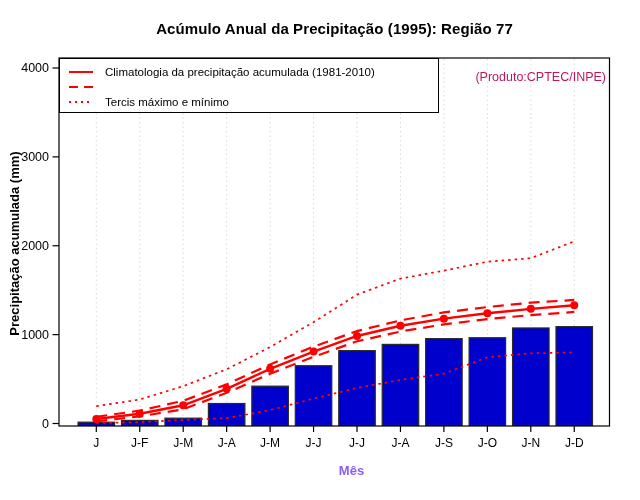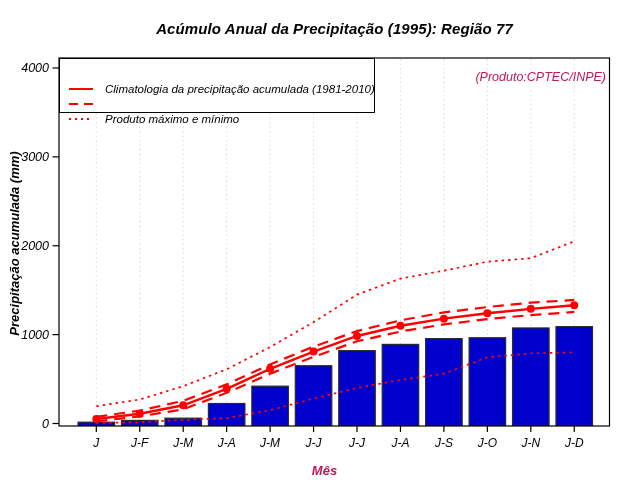--- a/index.html
+++ b/index.html
@@ -1,40 +1,40 @@
 <!DOCTYPE html>
 <html><head>
 <meta charset="utf-8">
 <style>
   html,body{margin:0;padding:0;background:#fff;}
   .canvas{
     position:relative;width:640px;height:500px;background:#ffffff;
-    font-family:"Liberation Sans", sans-serif;overflow:hidden;font-style:italic;
+    font-family:"Liberation Sans", sans-serif;overflow:hidden;
   }
   .chart-title{
     position:absolute;left:59px;top:20px;width:551px;text-align:center;
     font-size:15px;font-weight:bold;color:#000;letter-spacing:0.1px;
   }
   .product-label{
     position:absolute;top:70px;right:34px;font-size:12.5px;color:#8c8c8c;
   }
   .legend{
-    position:absolute;left:59px;top:58px;width:316px;height:55px;
+    position:absolute;left:59px;top:58px;width:380px;height:55px;
     box-sizing:border-box;border:1px solid #000;background:#fff;
-    padding:22px 0 0 9px;z-index:3;
+    padding:5px 0 0 9px;z-index:3;
   }
   .legend-row{display:flex;align-items:center;height:15px;}
   .legend-sample{width:24px;height:2px;margin-right:12px;flex:0 0 24px;}
   .ls-solid{background:#ff0000;}
   .ls-dashed{background:repeating-linear-gradient(90deg,#ff0000 0 9px,transparent 9px 15px);}
   .ls-dotted{background:repeating-linear-gradient(90deg,#ff0000 0 2px,transparent 2px 6px);}
   .legend-label{font-size:11.5px;color:#000;white-space:nowrap;}
   .xaxis-title{
-    position:absolute;left:49px;top:463px;width:551px;text-align:center;
-    font-size:13px;font-weight:bold;color:#be185d;
+    position:absolute;left:76px;top:463px;width:551px;text-align:center;
+    font-size:13px;font-weight:bold;color:#8b5cf6;
   }
   .yaxis-title{
     position:absolute;left:-106px;top:236px;width:240px;text-align:center;
     transform:rotate(-90deg);font-size:13px;font-weight:bold;color:#000;
   }
   svg{position:absolute;left:0;top:0;}
   svg text{font-family:"Liberation Sans", sans-serif;}
 </style>
 </head>
 <body>
@@ -125,21 +125,21 @@
   <div class="legend">
     <div class="legend-row">
       <span class="legend-sample ls-solid" style="background: rgb(255, 0, 0);"></span>
       <span class="legend-label">Climatologia da precipitação acumulada (1981-2010)</span>
     </div>
     <div class="legend-row">
       <span class="legend-sample ls-dashed"></span>
     </div>
     <div class="legend-row">
       <span class="legend-sample ls-dotted"></span>
-      <span class="legend-label">Produto máximo e mínimo</span>
+      <span class="legend-label">Tercis máximo e mínimo</span>
     </div>
   </div>
 
   <div class="product-label" style="color: #be185d;">(Produto:CPTEC/INPE)</div>
 
   <div class="xaxis-title">Mês</div>
   <div class="yaxis-title">Precipitação acumulada (mm)</div>
 
 </div>
 

